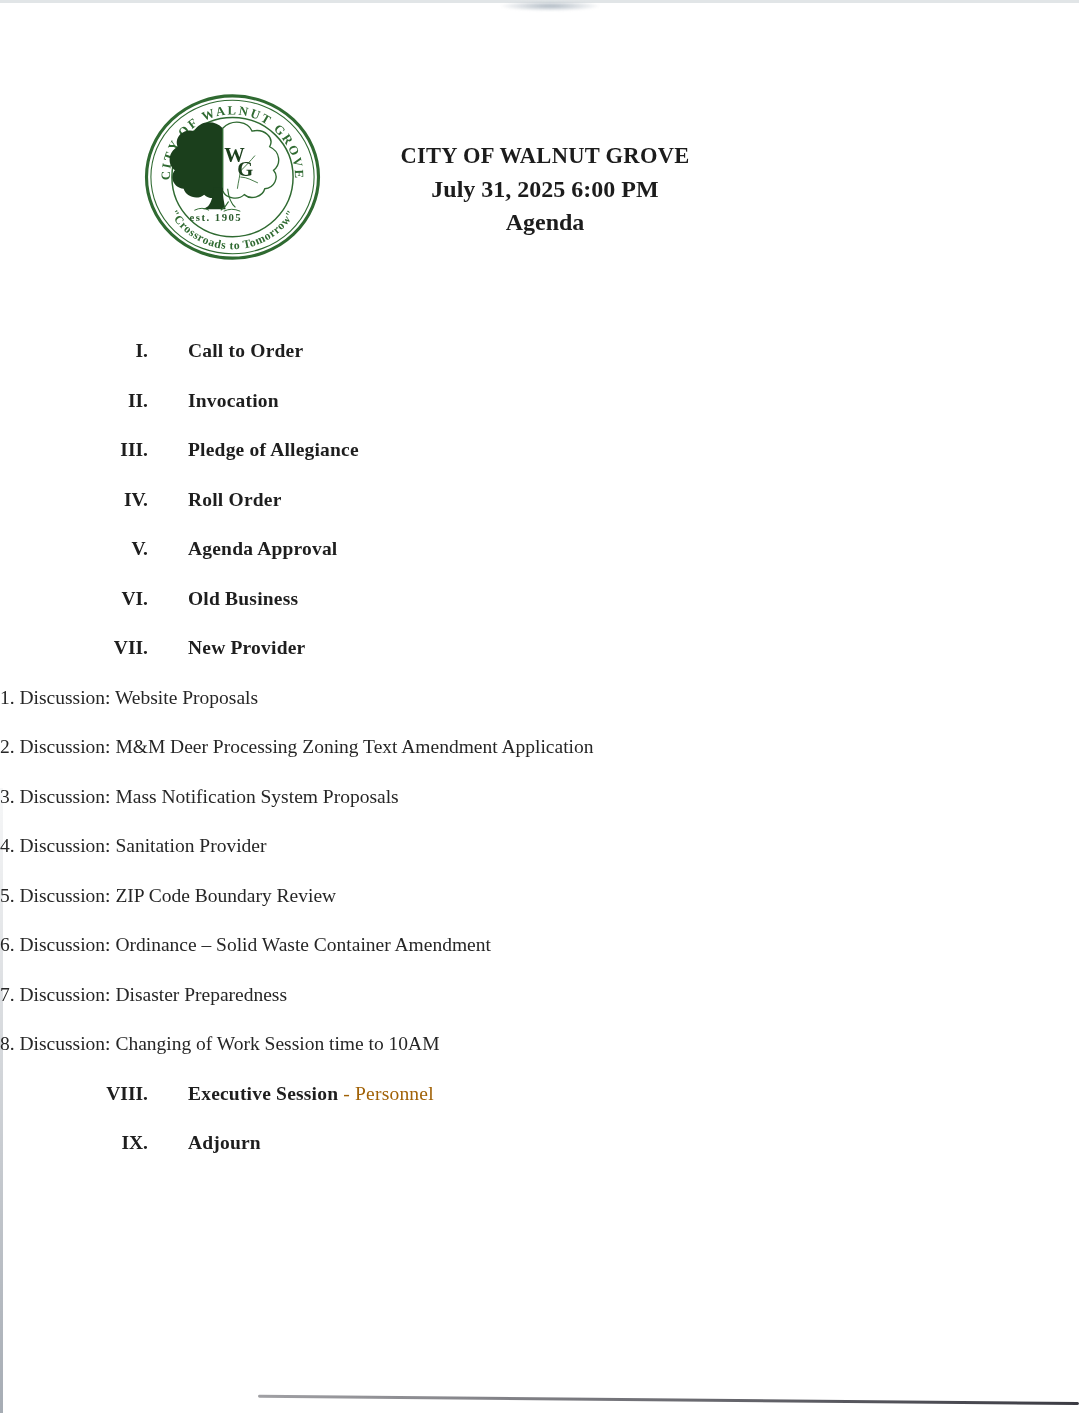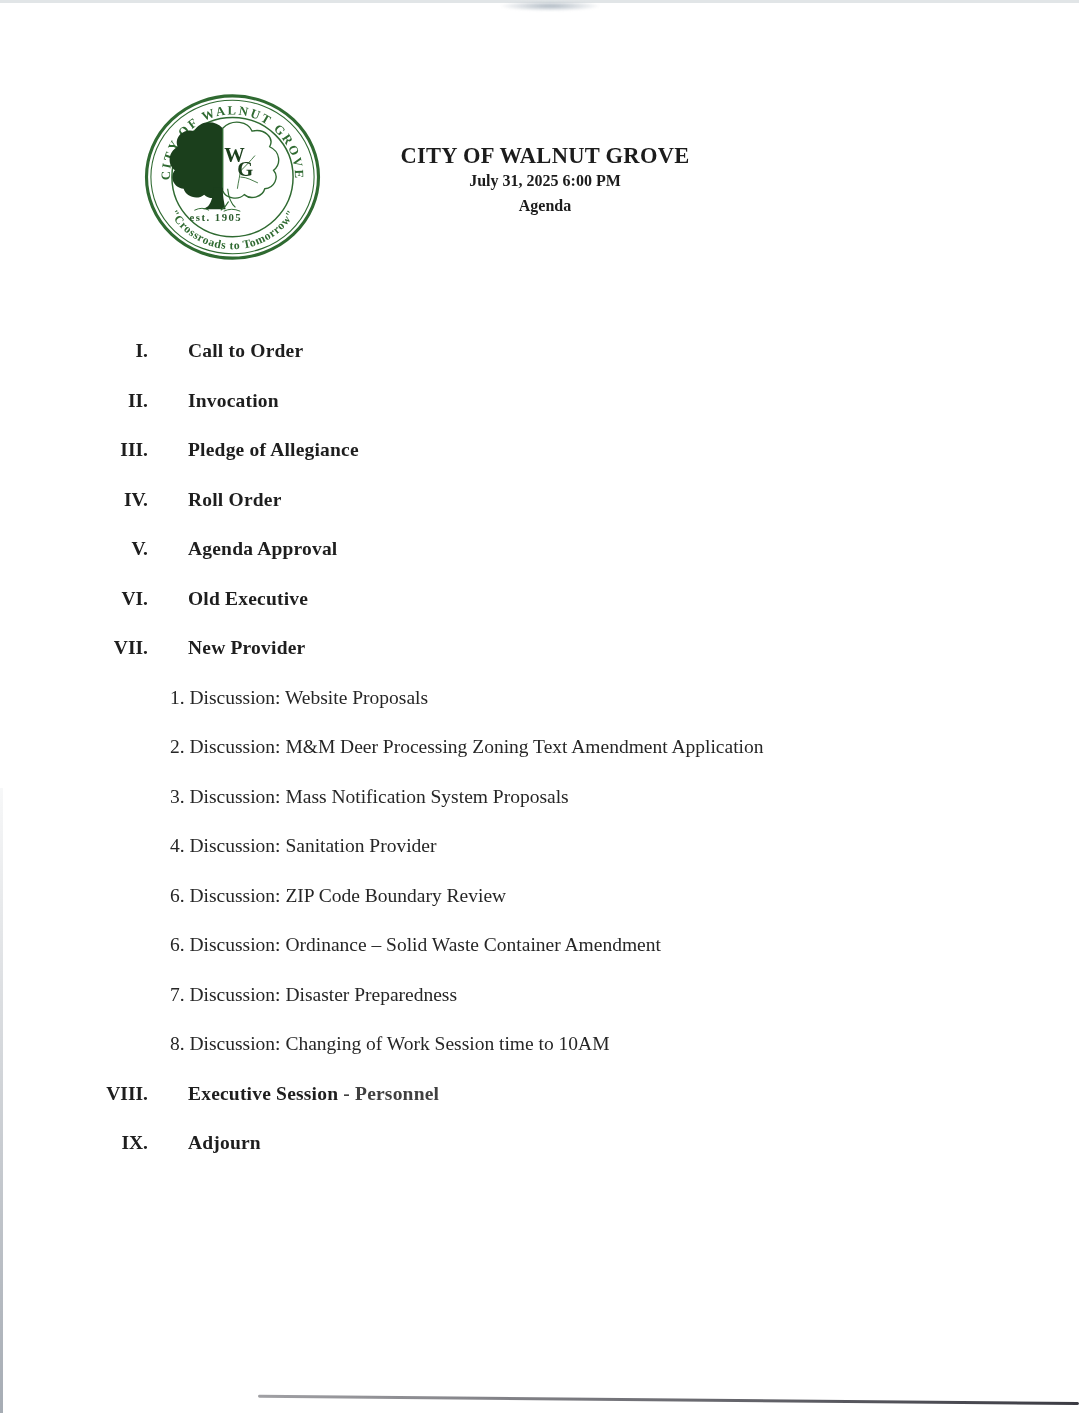--- a/index.html
+++ b/index.html
@@ -18,28 +18,28 @@
   .scan-bottom-line { position:absolute; top:1402px; left:258px; width:821px; height:2.6px;
     background:linear-gradient(to right,#a0a0a4,#3b3b43); transform:rotate(0.5deg); transform-origin:right center; border-radius:2px; }
   .scan-left-edge { position:absolute; left:0; top:788px; width:2.5px; height:625px;
     background:linear-gradient(to bottom, rgba(200,205,210,0.15), #a6acb4); }
   
   .logo { position:absolute; left:139px; top:93px; width:187px; height:172px; }
   
   .header { position:absolute; left:190px; top:142px; width:710px; text-align:center;
     color:#1c1c1c; font-weight:bold; }
   .header .title { font-size:22.5px; line-height:27px; letter-spacing:0.3px; }
-  .header .line  { font-size:16px;  line-height:24.6px; }
+  .header .line  { font-size:24px;  line-height:24.6px;margin-top:8px; }
   
   .agenda { position:absolute; left:0; top:340px; width:1079px; color:#1e1e1e; }
   .row { display:flex; align-items:baseline; font-size:19.5px; line-height:21px; margin-bottom:28.5px; }
   .row .num   { width:148px; text-align:right; font-weight:bold; flex:0 0 148px; }
   .row .label { margin-left:40px; font-weight:bold; letter-spacing:0.2px; }
-  .row.sub { padding-left:170px; font-weight:normal; color:#262626; }
-  .row .plain { font-weight:bold; color:#404040; }
+  .row.sub { font-weight:normal; color:#262626; }
+  .row .plain { font-weight:normal; color:#a16207; }
 </style>
 </head>
 <body>
 
 <div class="page">
 
   <div class="scan-top-strip"></div>
   <div class="scan-smudge"></div>
   <div class="scan-bottom-line"></div>
   <div class="scan-left-edge"></div>
@@ -104,41 +104,41 @@
     <div class="row">
       <span class="num">IV.</span>
       <span class="label">Roll Order</span>
     </div>
     <div class="row">
       <span class="num">V.</span>
       <span class="label">Agenda Approval</span>
     </div>
     <div class="row">
       <span class="num">VI.</span>
-      <span class="label">Old Executive</span>
+      <span class="label">Old Business</span>
     </div>
     <div class="row">
       <span class="num">VII.</span>
       <span class="label">New Provider</span>
     </div>
 
     <div class="row sub">
       <span>1. Discussion: Website Proposals</span>
     </div>
     <div class="row sub">
       <span>2. Discussion: M&amp;M Deer Processing Zoning Text Amendment Application</span>
     </div>
     <div class="row sub">
       <span>3. Discussion: Mass Notification System Proposals</span>
     </div>
     <div class="row sub">
       <span>4. Discussion: Sanitation Provider</span>
     </div>
     <div class="row sub">
-      <span>6. Discussion: ZIP Code Boundary Review</span>
+      <span>5. Discussion: ZIP Code Boundary Review</span>
     </div>
     <div class="row sub">
       <span>6. Discussion: Ordinance – Solid Waste Container Amendment</span>
     </div>
     <div class="row sub">
       <span>7. Discussion: Disaster Preparedness</span>
     </div>
     <div class="row sub">
       <span>8. Discussion: Changing of Work Session time to 10AM</span>
     </div>

